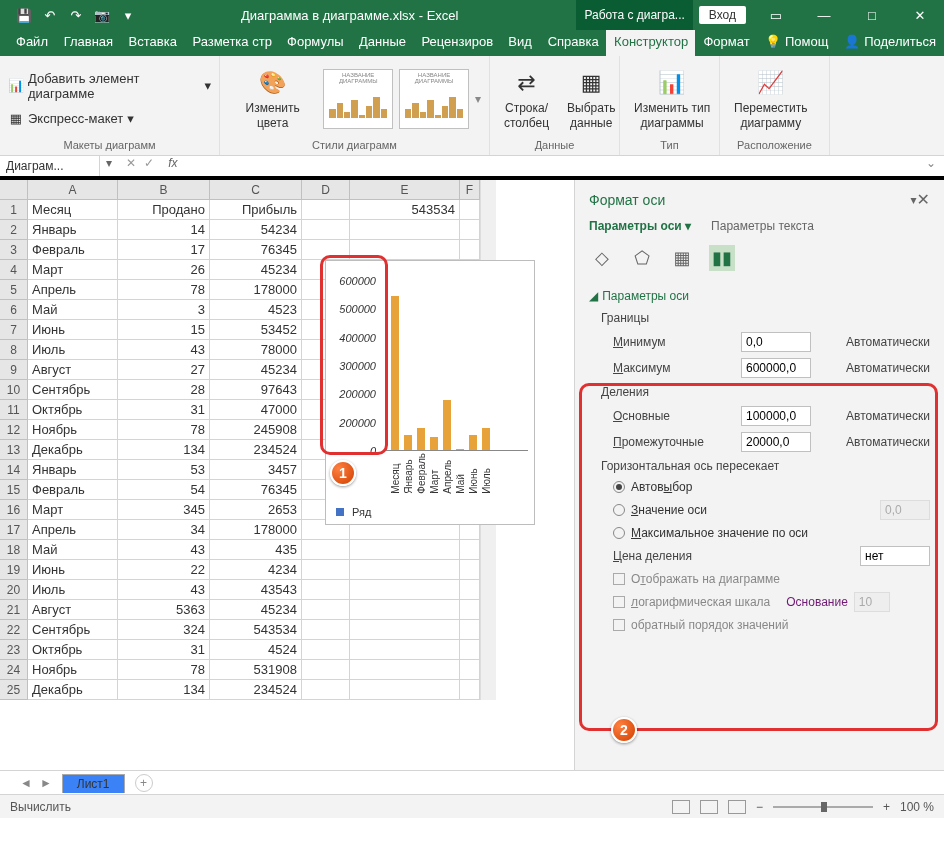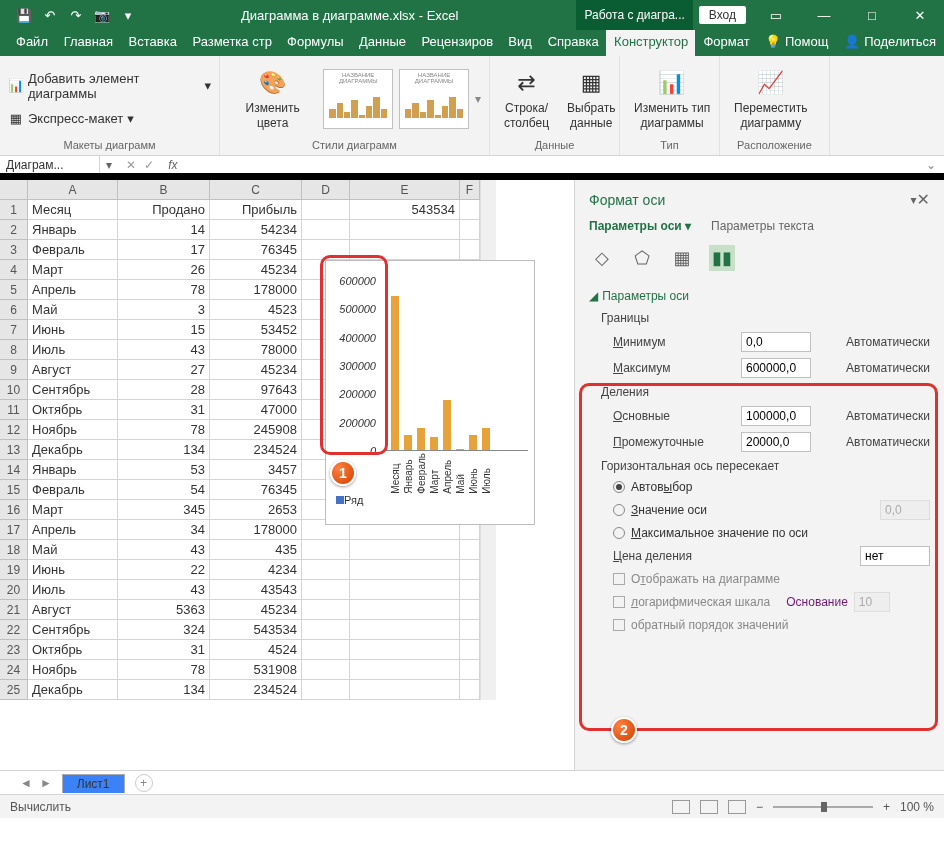--- a/index.html
+++ b/index.html
@@ -22,42 +22,42 @@
 .rgroup-content { flex: 1; display: flex; align-items: center; gap: 6px; }
 .rgroup-label { text-align: center; font-size: 11px; color: #666; padding-top: 2px; }
 .rbtn { display: flex; flex-direction: column; align-items: center; gap: 2px; padding: 2px 6px; cursor: pointer; font-size: 12px; text-align: center; line-height: 1.2; }
 .rbtn-icon { width: 32px; height: 32px; display: flex; align-items: center; justify-content: center; font-size: 22px; }
 .rbtn-small { display: flex; align-items: center; gap: 4px; font-size: 13px; cursor: pointer; padding: 2px 0; }
 .rbtn-small-icon { width: 16px; height: 16px; display: flex; align-items: center; justify-content: center; }
 .chart-style-thumb { width: 80px; height: 60px; border: 1px solid #c0c0c0; background: #fff; display: inline-block; position: relative; }
 .chart-style-thumb .mini-bars { position: absolute; left: 5px; right: 5px; bottom: 10px; height: 30px; display: flex; align-items: flex-end; gap: 1px; }
 .chart-style-thumb .mini-bars span { flex: 1; background: #d0a050; }
 .chart-style-thumb .mini-title { font-size: 6px; color: #888; text-align: center; padding-top: 2px; }
-.namebox-row { height: 24px; background: #fff; display: flex; align-items: center; border-bottom: 7px solid #000000; }
+.namebox-row { height: 24px; background: #fff; display: flex; align-items: flex-start; border-bottom: 4px solid #000000; }
 .namebox { width: 100px; padding: 0 6px; font-size: 12px; border-right: 1px solid #d4d4d4; height: 100%; display: flex; align-items: center; }
 .namebox-dd { padding: 0 6px; color: #666; }
 .fx-icons { display: flex; gap: 8px; padding: 0 8px; color: #999; }
 .fx-label { font-style: italic; color: #666; padding: 0 6px; }
 .fx-input { flex: 1; height: 100%; border: none; padding: 0 4px; }
 .main { display: flex; height: 590px; }
 .sheet-wrap { flex: 1; display: flex; flex-direction: column; overflow: hidden; position: relative; }
 .grid-area { display: grid; grid-template-columns: 28px 90px 92px 92px 48px 110px 20px 16px; font-size: 13px; }
 .colhdr, .rowhdr, .corner { background: #e6e6e6; border-right: 1px solid #c0c0c0; border-bottom: 1px solid #c0c0c0; text-align: center; font-size: 12px; color: #555; height: 20px; line-height: 20px; }
 .rowhdr { font-size: 12px; }
 .cell { border-right: 1px solid #d4d4d4; border-bottom: 1px solid #d4d4d4; padding: 0 4px; height: 20px; line-height: 20px; overflow: hidden; white-space: nowrap; }
 .cell.r { text-align: right; }
 .chart-overlay { position: absolute; left: 325px; top: 80px; width: 210px; height: 265px; background: #fff; border: 1px solid #bdbdbd; }
 .chart-canvas { position: absolute; left: 6px; top: 20px; width: 196px; height: 215px; }
 .axis-y { position: absolute; left: 0; top: 0; width: 50px; height: 170px; font-size: 11px; }
 .axis-y div { position: absolute; right: 6px; transform: translateY(-50%); font-style: italic; }
 .plot { position: absolute; left: 54px; top: 0; right: 0; height: 170px; border-left: 1px solid #888; border-bottom: 1px solid #888; display: flex; align-items: flex-end; gap: 5px; padding: 0 4px; }
 .bar { width: 8px; background: #e8a23a; }
 .xlabels { position: absolute; left: 54px; top: 172px; right: 0; display: flex; gap: 5px; padding: 0 4px; }
 .xlabels span { width: 8px; font-size: 10px; writing-mode: vertical-rl; transform: rotate(180deg); text-align: left; }
-.legend { position: absolute; left: 10px; bottom: 18px; font-size: 11px; display: flex; align-items: center; gap: 0; }
+.legend { position: absolute; left: 10px; bottom: 6px; font-size: 11px; display: flex; align-items: center; gap: 8px; }
 .legend-sw { width: 8px; height: 8px; background: #4472c4; }
 .highlight-box { position: absolute; border: 3px solid #e03030; border-radius: 10px; }
 .hb1 { left: 320px; top: 75px; width: 68px; height: 200px; }
 .badge { position: absolute; width: 26px; height: 26px; border-radius: 50%; background: radial-gradient(circle at 30% 30%, #ff8040, #d04000); color: #fff; font-weight: bold; display: flex; align-items: center; justify-content: center; font-size: 14px; border: 2px solid #fff; box-shadow: 0 1px 3px rgba(0,0,0,0.4); }
 .badge1 { left: 330px; top: 280px; }
 .pane { width: 370px; background: #f3f3f3; border-left: 1px solid #d4d4d4; display: flex; flex-direction: column; position: relative; }
 .pane-header { padding: 10px 14px 4px; display: flex; align-items: center; }
 .pane-title { color: #217346; font-size: 14px; flex: 1; }
 .pane-close { font-size: 16px; color: #666; cursor: pointer; margin-left: auto; }
 .pane-dd { font-size: 12px; color: #666; }
@@ -129,21 +129,21 @@
   <div class="tab format">Формат</div>
   <div class="tab-right">
     <div class="tab">💡 <span>Помощ</span></div>
     <div class="tab">👤 <span>Поделиться</span></div>
   </div>
 </div>
 
 <div class="ribbon">
   <div class="rgroup" style="width:220px">
     <div class="rgroup-content" style="flex-direction:column; align-items:flex-start; justify-content:center; gap:6px;">
-      <div class="rbtn-small"><span class="rbtn-small-icon">📊</span><span>Добавить элемент диаграммы</span> ▾</div>
+      <div class="rbtn-small"><span class="rbtn-small-icon">📊</span><span>Добавить элемент диаграмме</span> ▾</div>
       <div class="rbtn-small"><span class="rbtn-small-icon">▦</span><span>Экспресс-макет</span> ▾</div>
     </div>
     <div class="rgroup-label">Макеты диаграмм</div>
   </div>
   <div class="rgroup" style="width:270px">
     <div class="rgroup-content">
       <div class="rbtn">
         <div class="rbtn-icon">🎨</div>
         <span>Изменить цвета</span>
       </div>

